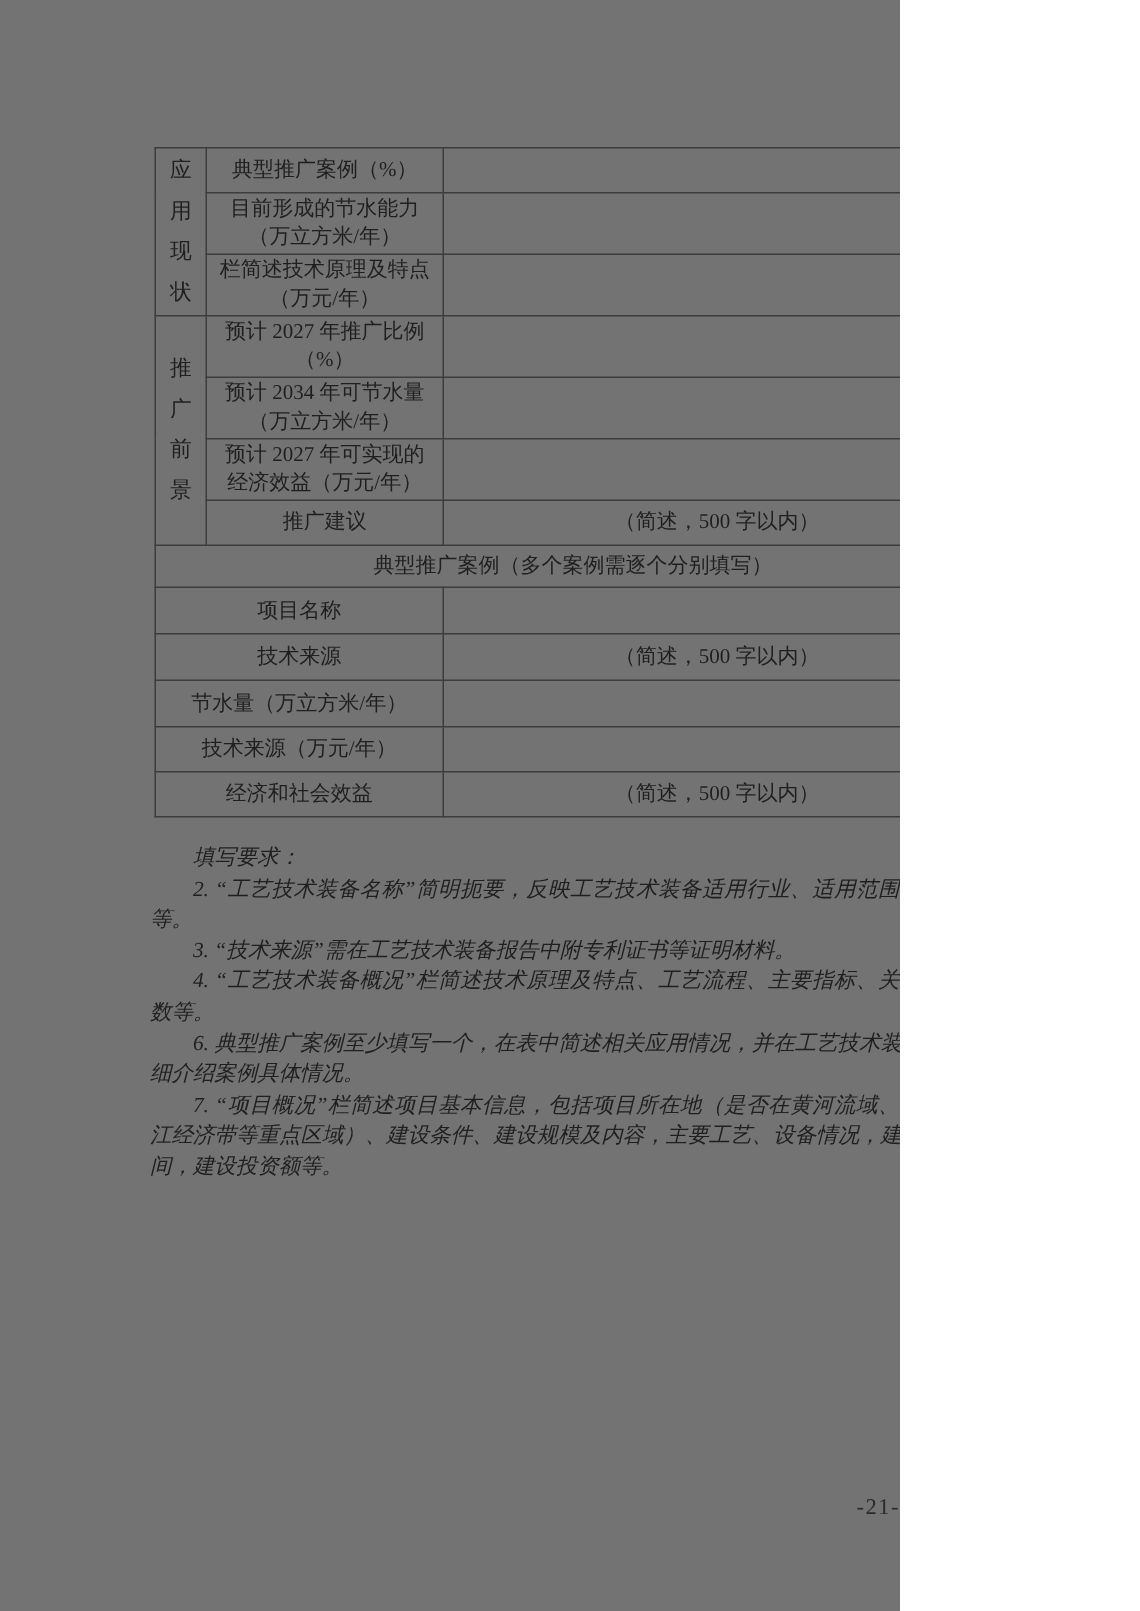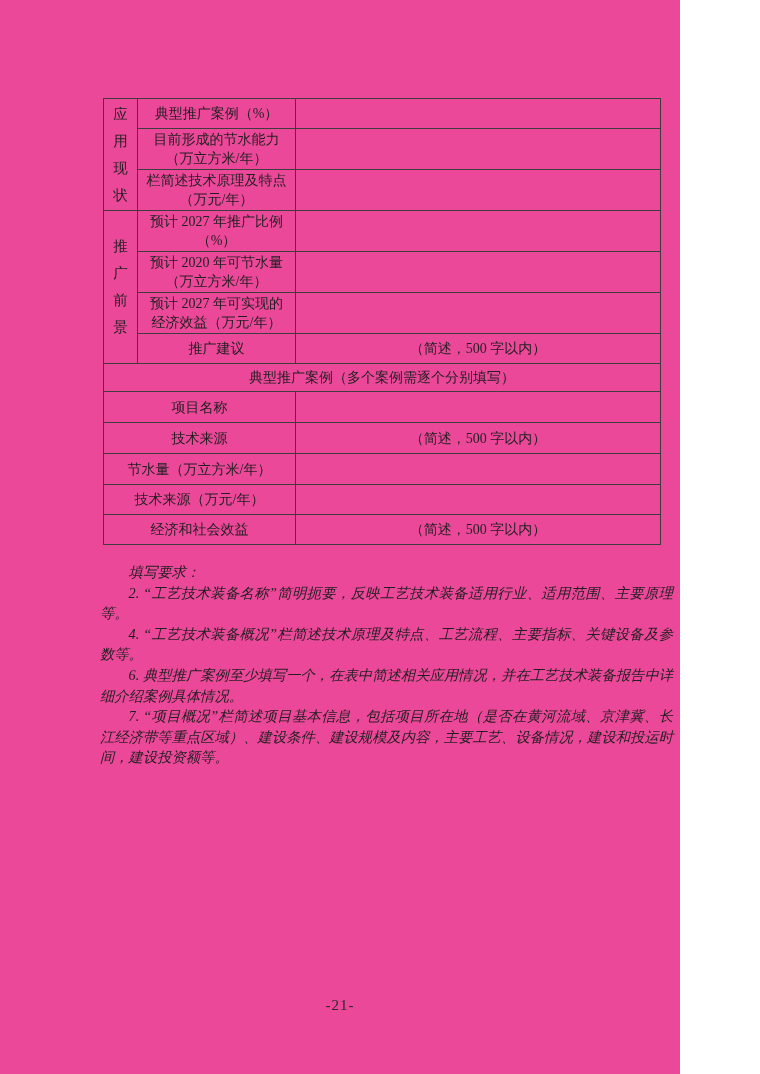--- a/index.html
+++ b/index.html
@@ -1,21 +1,21 @@
 <!DOCTYPE html>
 <html><head>
 <meta charset="utf-8">
 <style>
   * { margin: 0; padding: 0; box-sizing: border-box; }
   html, body { background: #ffffff; }
   .page {
     position: relative;
-    width: 680px;
+    width: 600px;
     height: 1074px;
-    background: #ec4899;
+    background: #737373;
     font-family: "Liberation Serif", "DejaVu Serif", serif;
     color: #1f1f1f;
     overflow: hidden;
   }
   table.form-table {
     position: absolute;
     left: 103px;
     top: 98px;
     width: 557px;
     border-collapse: collapse;
@@ -53,21 +53,21 @@
   }
   .notes p {
     text-indent: 2em;
     margin: 0;
   }
   .page-number {
     position: absolute;
     top: 997px;
     left: 0;
     width: 100%;
-    text-align: center;
+    text-align: right;
     font-size: 15px;
     letter-spacing: 1px;
     color: #2a2a2a;
   }
 </style>
 </head>
 <body>
 
 <div class="page">
 
@@ -93,21 +93,21 @@
 （万元/年）</td>
       <td class="value-cell"></td>
     </tr>
     <tr style="height:38px">
       <td class="group-cell" rowspan="4"><span class="vlabel">推广前景</span></td>
       <td>预计 2027 年推广比例
 （%）</td>
       <td class="value-cell"></td>
     </tr>
     <tr style="height:39px">
-      <td>预计 2020 年可节水量
+      <td>预计 2034 年可节水量
 （万立方米/年）</td>
       <td class="value-cell"></td>
     </tr>
     <tr style="height:41px">
       <td>预计 2027 年可实现的
 经济效益（万元/年）</td>
       <td class="value-cell"></td>
     </tr>
     <tr style="height:30px">
       <td>推广建议</td>
@@ -135,20 +135,21 @@
     <tr style="height:30px">
       <td colspan="2">经济和社会效益</td>
       <td class="value-cell">（简述，500 字以内）</td>
     </tr>
   </tbody>
     </table>
 
   <div class="notes">
     <p>填写要求：</p>
     <p>2. “工艺技术装备名称”简明扼要，反映工艺技术装备适用行业、适用范围、主要原理等。</p>
+    <p>3. “技术来源”需在工艺技术装备报告中附专利证书等证明材料。</p>
     <p>4. “工艺技术装备概况”栏简述技术原理及特点、工艺流程、主要指标、关键设备及参数等。</p>
     <p>6. 典型推广案例至少填写一个，在表中简述相关应用情况，并在工艺技术装备报告中详细介绍案例具体情况。</p>
     <p>7. “项目概况”栏简述项目基本信息，包括项目所在地（是否在黄河流域、京津冀、长江经济带等重点区域）、建设条件、建设规模及内容，主要工艺、设备情况，建设和投运时间，建设投资额等。</p>
   </div>
 
   <div class="page-number">-21-</div>
 
 </div>
 
 </body></html>

